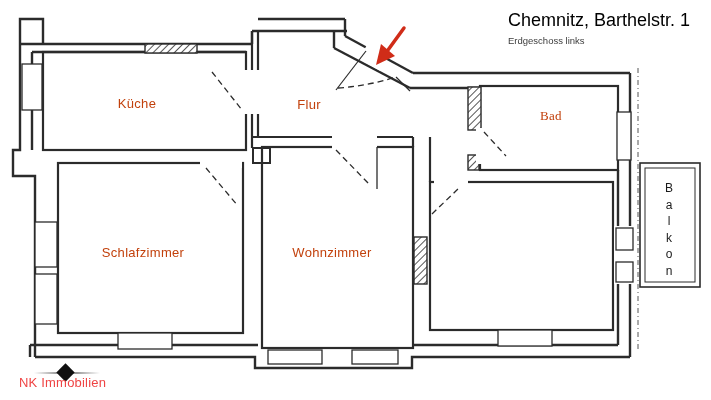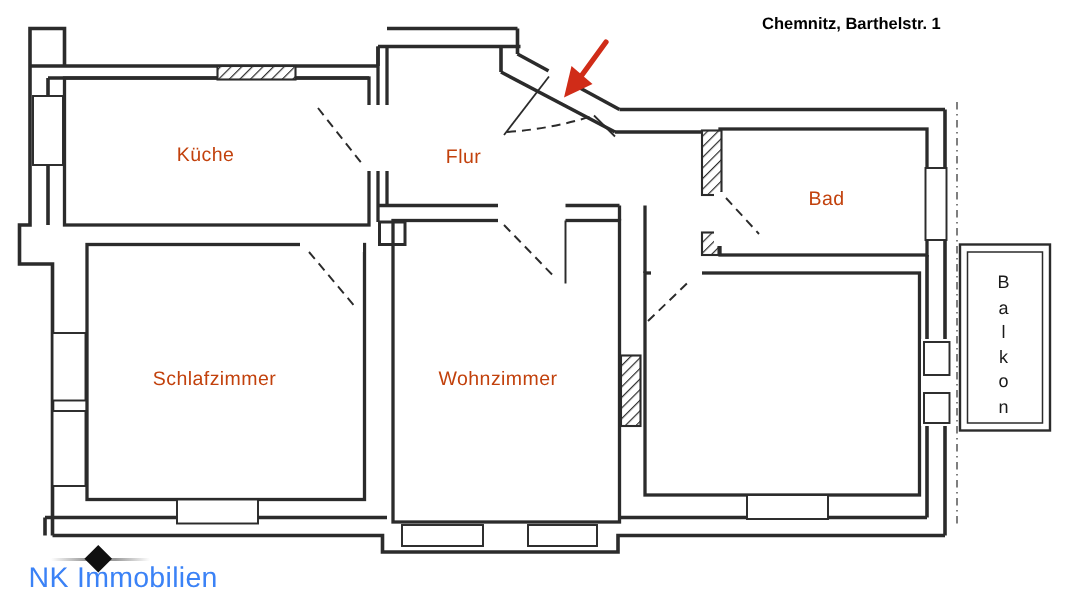--- a/index.html
+++ b/index.html
@@ -6,37 +6,37 @@
   .canvas{
     position:relative;width:711px;height:400px;background:#ffffff;
     font-family:"Liberation Sans", sans-serif;color:#141414;overflow:hidden;
   }
   .plan-svg{position:absolute;left:0;top:0;}
   .room-label{
     position:absolute;transform:translate(-50%,-50%);
     font-size:13px;color:#c2410c;white-space:nowrap;letter-spacing:.3px;
   }
   .title-block{position:absolute;left:508px;top:10px;}
-  .title-block .title{font-size:11px;font-weight:bold;color:#000;}
+  .title-block .title{font-size:18px;font-weight:normal;color:#000;}
   .title-block .subtitle{font-size:9.5px;color:#3c3c3c;margin-top:4px;}
   .balkon-label{
     position:absolute;left:659px;top:180px;width:20px;
     font-size:12px;color:#1a1a1a;
   }
   .balkon-label .vchar{display:block;text-align:center;line-height:16.5px;}
   .logo-line{
     position:absolute;left:34px;top:372px;width:66px;height:2px;
     background:linear-gradient(90deg, rgba(150,150,150,0), #9a9a9a 35%, #9a9a9a 65%, rgba(150,150,150,0));
   }
   .logo-diamond{
     position:absolute;left:59px;top:366px;width:13px;height:13px;
     background:#101010;transform:rotate(45deg);
   }
   .logo-text{
-    position:absolute;left:19px;top:375px;font-size:19px;color:#3b82f6;
+    position:absolute;left:19px;top:375px;font-size:13px;color:#ef4444;
     letter-spacing:.2px;
   }
 </style>
 </head>
 <body>
 
 <div class="canvas">
 
   <svg class="plan-svg" width="711" height="400" viewBox="0 0 711 400">
     <defs>
@@ -142,34 +142,35 @@
     <path d="M 638,68 L 638,352" stroke="#555555" stroke-width="1" stroke-dasharray="5 3 1 3" fill="none"></path>
 
     <g>
       <line x1="404" y1="28" x2="388" y2="50" stroke="#d02c18" stroke-width="3.5" stroke-linecap="round"></line>
       <polygon points="376,65 395,56 381,44" fill="#d02c18"></polygon>
     </g>
   </svg>
 
   <div class="room-label" style="left:137px;top:103px;">Küche</div>
   <div class="room-label" style="left:309px;top:104px;">Flur</div>
-  <div class="room-label" style="left:551px;top:132px;">Bad</div>
+  <div class="room-label" style="left:551px;top:116px;font-family:Liberation Serif, serif;">Bad</div>
   <div class="room-label" style="left:143px;top:252px;">Schlafzimmer</div>
   <div class="room-label" style="left:332px;top:252px;">Wohnzimmer</div>
 
   <div class="balkon-label">
       <span class="vchar">B</span>
       <span class="vchar">a</span>
       <span class="vchar">l</span>
       <span class="vchar">k</span>
       <span class="vchar">o</span>
       <span class="vchar">n</span>
     </div>
 
   <div class="title-block">
     <div class="title">Chemnitz, Barthelstr. 1</div>
+    <div class="subtitle">Erdgeschoss links</div>
   </div>
 
   <div class="logo-line"></div>
   <div class="logo-diamond"></div>
   <div class="logo-text">NK Immobilien</div>
 
 </div>
 
 </body></html>

